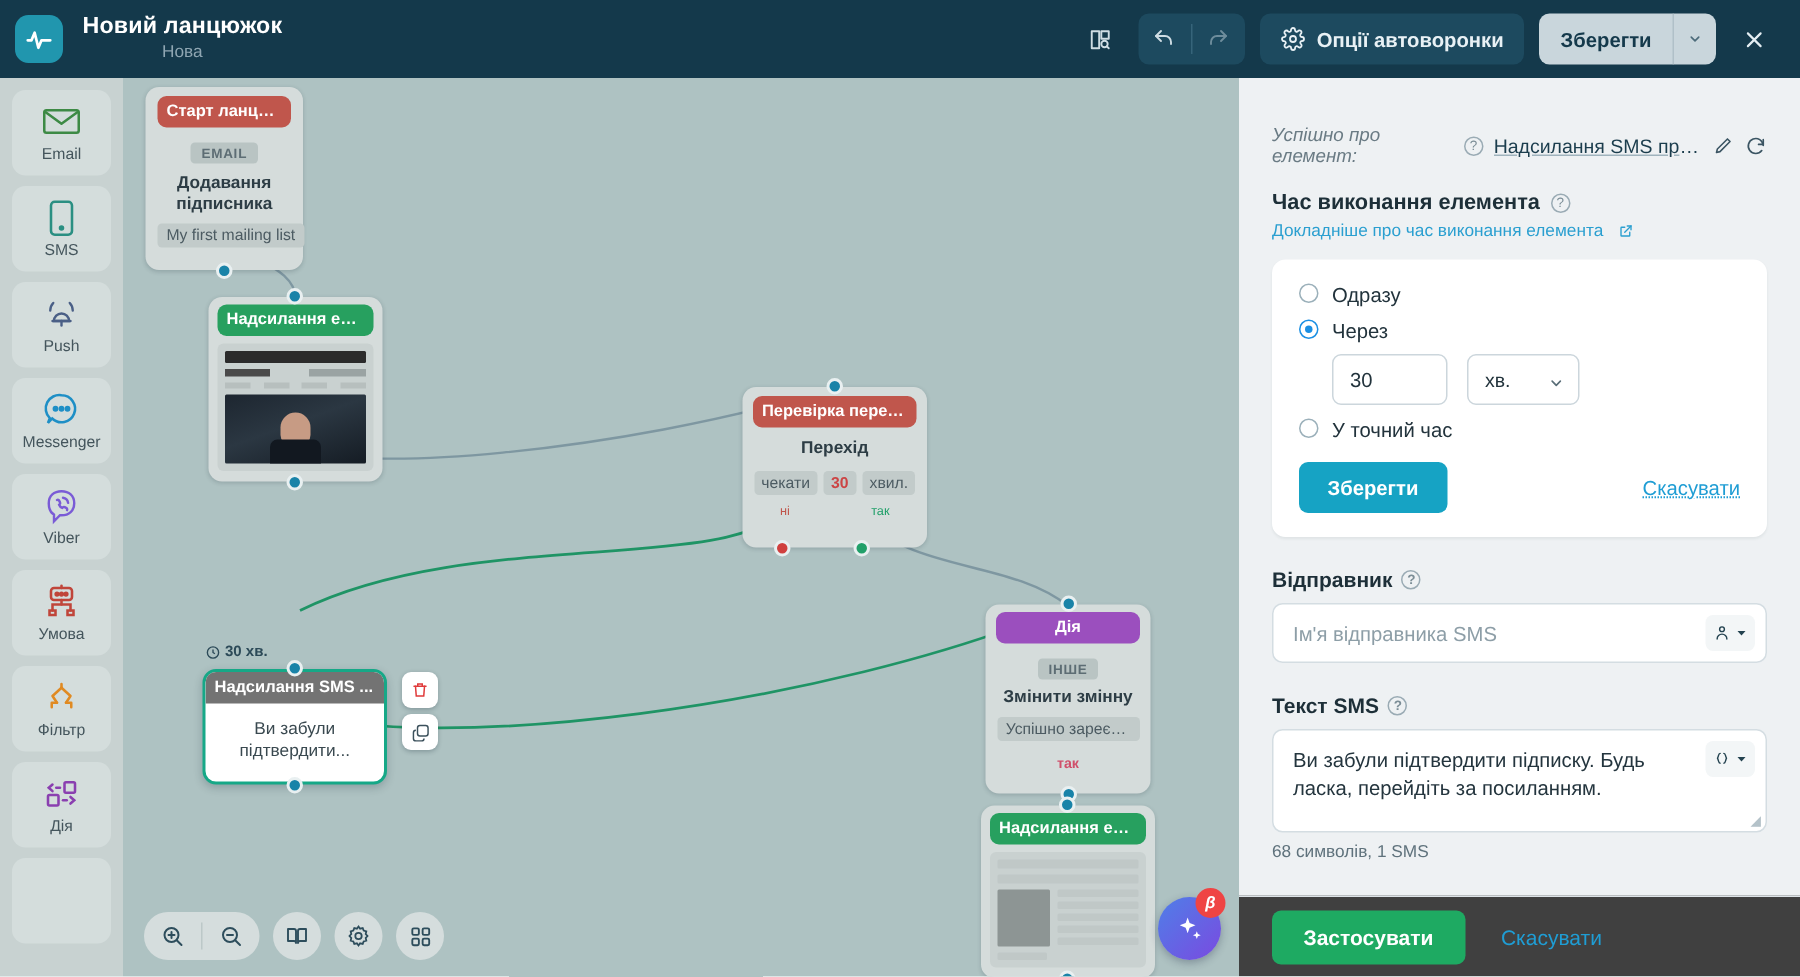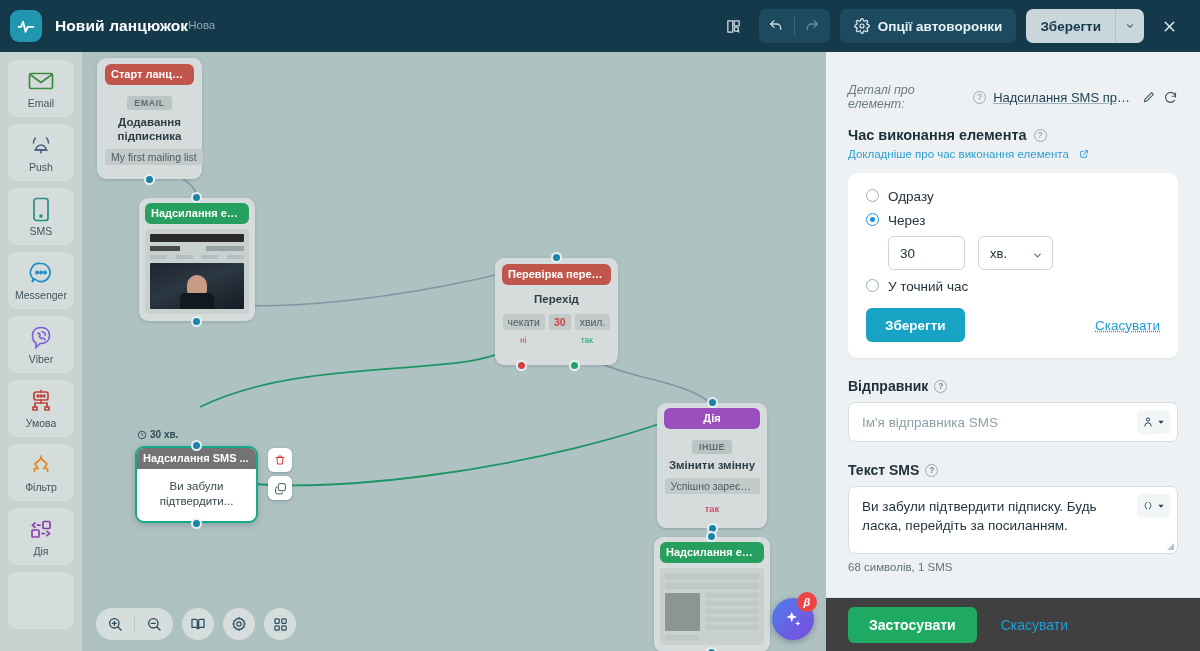--- a/index.html
+++ b/index.html
@@ -14,21 +14,21 @@
   
   .topbar {
     position: absolute; left: 0; top: 0; width: 1200px; height: 52px;
     background: #14394b; display: flex; align-items: center;
     padding: 0 14px 0 10px; z-index: 40;
   }
   .app-logo {
     width: 32px; height: 32px; border-radius: 9px; background: #2196ae;
     display: flex; align-items: center; justify-content: center; flex: 0 0 auto;
   }
-  .title-wrap { margin-left: 13px; display: flex; flex-direction: row; justify-content: center; }
+  .title-wrap { margin-left: 13px; display: flex; flex-direction: column; justify-content: center; text-align: center; }
   .title-main { color: #ffffff; font-size: 15.5px; font-weight: bold; line-height: 18px; letter-spacing: .1px; }
   .title-sub { color: #8fa6b2; font-size: 11.5px; line-height: 15px; margin-top: 1px; }
   .topbar-spacer { flex: 1 1 auto; }
   .tb-icon-btn {
     width: 34px; height: 32px; display: flex; align-items: center; justify-content: center;
     color: #cfdde4; cursor: pointer; border-radius: 5px;
   }
   .undo-group {
     display: flex; align-items: center; background: #1d4a5f; border-radius: 7px;
     height: 34px; margin-left: 8px; overflow: hidden;
@@ -282,39 +282,39 @@
         <svg width="26" height="20" viewBox="0 0 26 20" fill="none" stroke="#3d8a45" stroke-width="1.7" stroke-linejoin="round">
             <rect x="1.5" y="2.5" width="23" height="15" rx="1.5"></rect>
             <path d="M2 3.5l11 8 11-8"></path>
           </svg>
       </span>
       <span class="sb-label">Email</span>
     </div>
 
     <div class="sb-item">
       <span class="sb-ico">
+        <svg width="18" height="25" viewBox="0 0 18 25" fill="none" stroke="#2a8f82" stroke-width="1.7">
+            <rect x="2" y="1.5" width="14" height="22" rx="2.5"></rect>
+            <circle cx="9" cy="19" r="1" fill="#2a8f82"></circle>
+          </svg>
+      </span>
+      <span class="sb-label">SMS</span>
+    </div>
+
+    <div class="sb-item">
+      <span class="sb-ico">
         <svg width="26" height="24" viewBox="0 0 26 24" fill="none" stroke="#4a5f86" stroke-width="1.6" stroke-linecap="round">
             <path d="M8 17a5 5 0 0 1 10 0z"></path>
             <path d="M7 17h12"></path>
             <path d="M13 17v3"></path>
             <path d="M5.5 10a7.5 7.5 0 0 1 2-5"></path>
             <path d="M20.5 10a7.5 7.5 0 0 0-2-5"></path>
           </svg>
       </span>
       <span class="sb-label">Push</span>
-    </div>
-
-    <div class="sb-item">
-      <span class="sb-ico">
-        <svg width="18" height="25" viewBox="0 0 18 25" fill="none" stroke="#2a8f82" stroke-width="1.7">
-            <rect x="2" y="1.5" width="14" height="22" rx="2.5"></rect>
-            <circle cx="9" cy="19" r="1" fill="#2a8f82"></circle>
-          </svg>
-      </span>
-      <span class="sb-label">SMS</span>
     </div>
 
     <div class="sb-item">
       <span class="sb-ico">
         <svg width="24" height="24" viewBox="0 0 24 24" fill="none" stroke="#1e8fc6" stroke-width="1.7">
             <path d="M12 2.5a9 9 0 1 1-6.2 15.5L3 21l1.2-3.2A9 9 0 0 1 12 2.5z"></path>
             <circle cx="8" cy="11.5" r="1.1" fill="#1e8fc6"></circle>
             <circle cx="12" cy="11.5" r="1.1" fill="#1e8fc6"></circle>
             <circle cx="16" cy="11.5" r="1.1" fill="#1e8fc6"></circle>
           </svg>
@@ -572,21 +572,21 @@
       </span>
       <span class="ai-badge">β</span>
     </div>
   </div>
 
   <div class="panel">
     <div class="panel-scroll">
 
 
       <div class="row-detail">
-        <span class="detail-lbl">Деталі про елемент:</span>
+        <span class="detail-lbl">Успішно про елемент:</span>
         <span class="qmark">?</span>
         <span class="detail-val">Надсилання SMS при в...</span>
         <span style="display:flex;color:#3b5563;cursor:pointer">
           <svg width="14" height="14" viewBox="0 0 24 24" fill="none" stroke="currentColor" stroke-width="1.8" stroke-linecap="round" stroke-linejoin="round">
               <path d="M16.5 4.5l3 3L8 19l-4 1 1-4z"></path>
             </svg>
         </span>
         <span style="display:flex;color:#3b5563;cursor:pointer">
           <svg width="15" height="15" viewBox="0 0 24 24" fill="none" stroke="currentColor" stroke-width="1.8" stroke-linecap="round">
               <path d="M20 11a8 8 0 1 0-1.6 5.6"></path>

